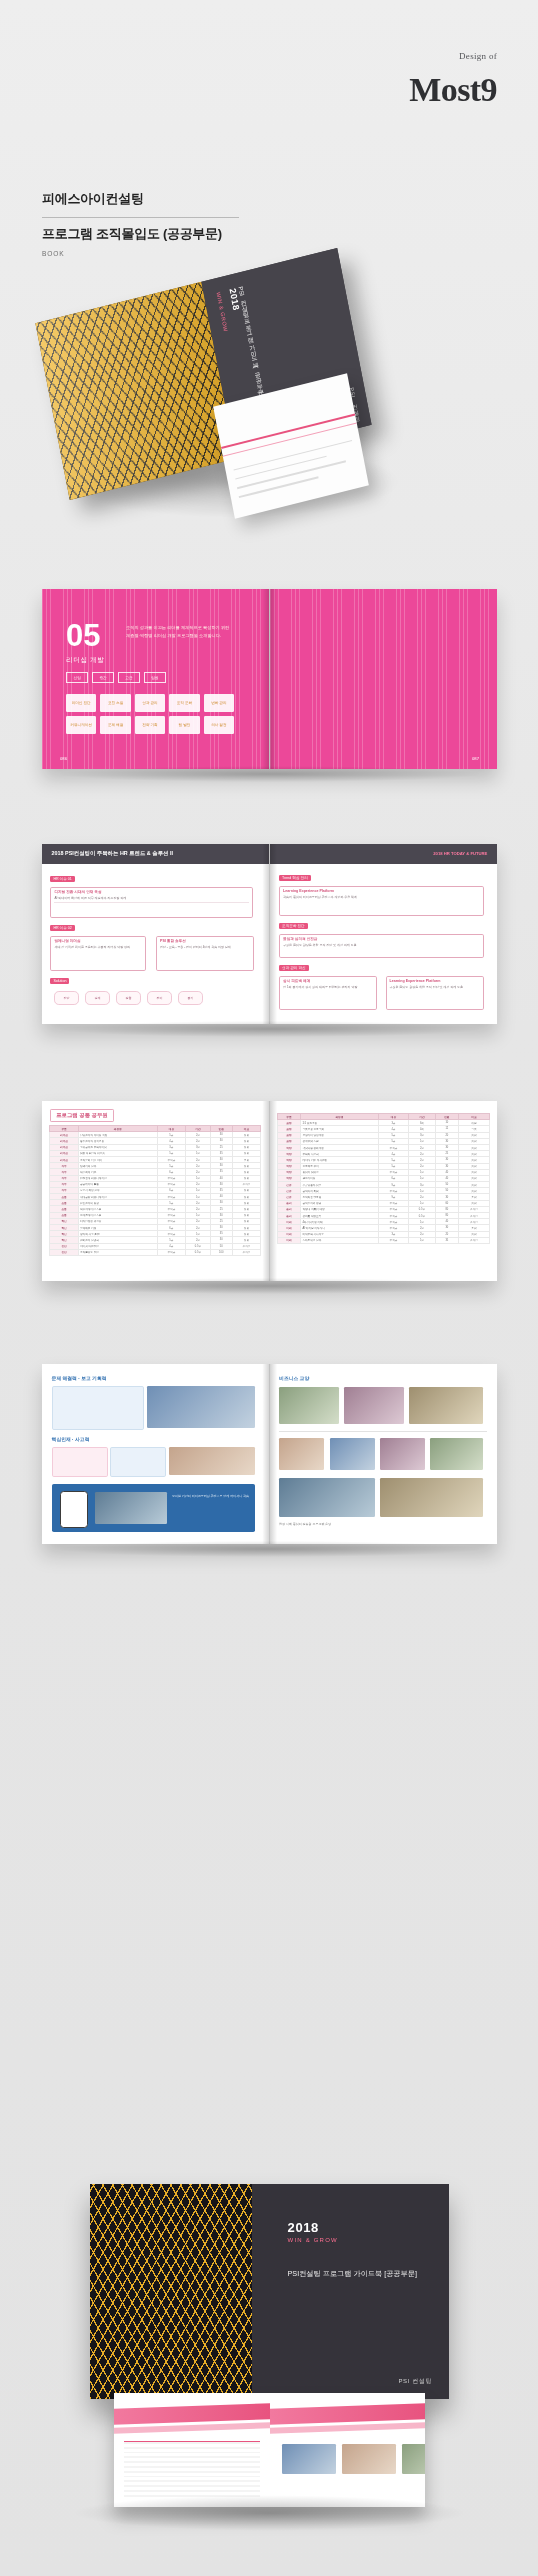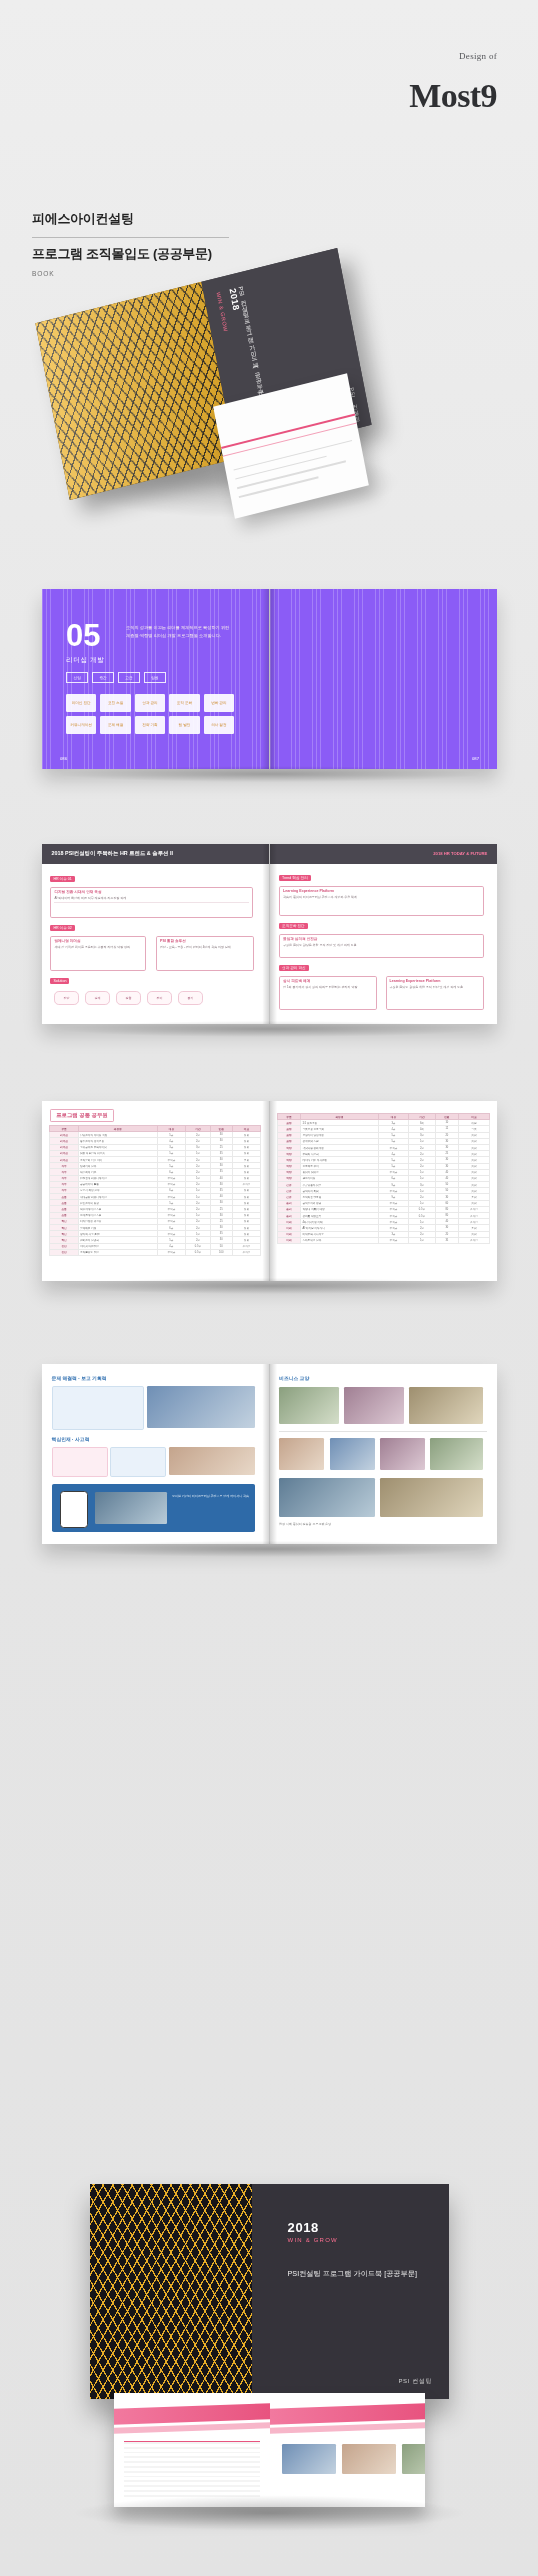--- a/index.html
+++ b/index.html
@@ -23,37 +23,36 @@
     position:absolute;
     right:42px;
     top:51px;
     text-align:right;
   }
   .brand-sub{
     font-size:9px;
     color:#55565a;
     letter-spacing:0.3px;
     font-family:"Liberation Serif", serif;
-    margin-bottom:18px;
+    margin-bottom:12px;
   }
   .brand-main{
     font-size:34px;
     font-weight:bold;
     color:#2f3033;
     letter-spacing:-0.6px;
     line-height:1;
     font-family:"Liberation Serif", serif;
   }
 
   .titleblock{
     position:absolute;
-    left:32px;
+    left:42px;
     top:190px;
     width:251px;
-    margin-top:20px;
   }
   .title-line1{
     font-size:13px;
     font-weight:bold;
     color:#232323;
     letter-spacing:-0.3px;
   }
   .title-rule{
     width:197px;
     height:0.6px;
@@ -201,21 +200,21 @@
     background:linear-gradient(90deg, rgba(0,0,0,0) 0%, rgba(0,0,0,.16) 45%, rgba(0,0,0,.16) 55%, rgba(0,0,0,0) 100%);
     pointer-events:none;
   }
   .spread .floor{
     position:absolute;
     left:18px;right:18px;top:177px;height:15.6px;
     background:radial-gradient(ellipse at center, rgba(0,0,0,.22) 0%, rgba(0,0,0,0) 72%);
   }
 
   
-  .s1 .pg{background:#8b5cf6;}
+  .s1 .pg{background:#ec4899;}
   .s1 .pg:before{
     content:"";position:absolute;inset:0;
     background:repeating-linear-gradient(90deg, rgba(255,255,255,.22) 0 0.6px, rgba(255,255,255,0) 0.6px 4.2px);
   }
   .s1 .chapnum{
     position:absolute;left:24px;top:31px;
     font-size:31px;font-weight:bold;color:#fff;line-height:1;
   }
   .s1 .chaptitle{
     position:absolute;left:24px;top:67px;

